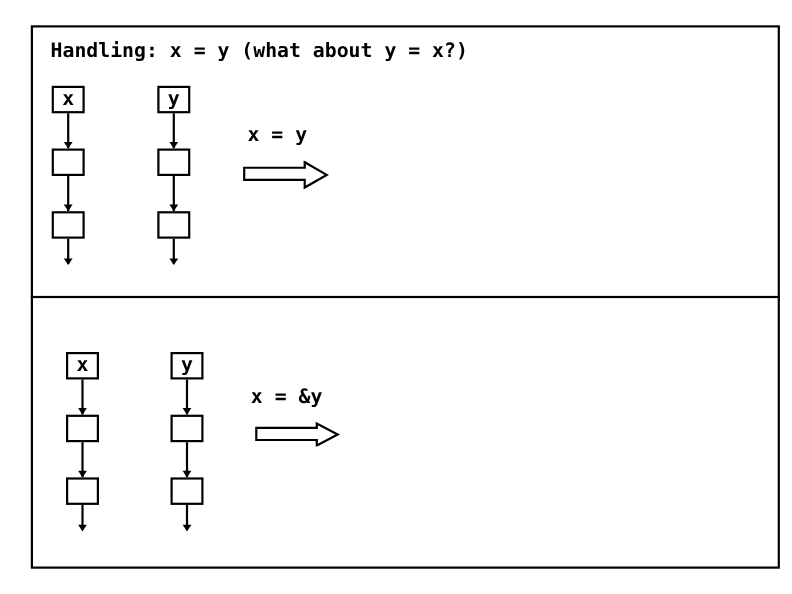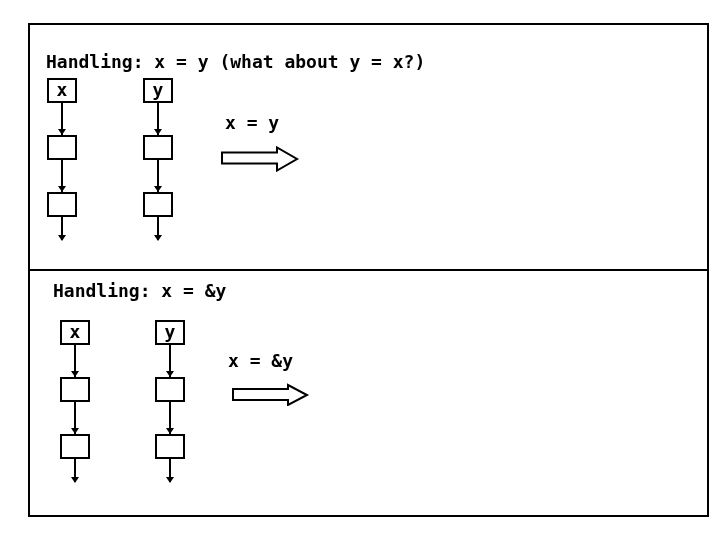--- a/index.html
+++ b/index.html
@@ -29,21 +29,21 @@
     width: 681px; height: 2px;
     background: #000;
   }
   .title {
     position: absolute;
     font-size: 18px;
     font-weight: bold;
     line-height: 21px;
     white-space: pre;
   }
-  #title-top    { left: 46px; top: 36px; margin-top: 15px; }
+  #title-top    { left: 46px; top: 36px; }
   #title-bottom { left: 53px; top: 280px; }
   .op-label {
     position: absolute;
     font-size: 18px;
     font-weight: bold;
     line-height: 21px;
     white-space: pre;
   }
   #op-top    { left: 225px; top: 112px; }
   #op-bottom { left: 228px; top: 350px; }
@@ -123,21 +123,20 @@
       <div class="vline" style="top: 139px; height: 23px;"></div>
       <div class="tri" style="top: 157px;"></div>
     </div>
 
   <div class="op-label" id="op-top">x = y</div>
 
   <svg class="transform-arrow" id="arrow-top" width="80" height="26">
     <polygon points="2,6.5 57,6.5 57,1.5 77,13 57,24.5 57,17.5 2,17.5" fill="#ffffff" stroke="#000000" stroke-width="2" stroke-linejoin="miter"></polygon>
   </svg>
 
-  <div class="title" id="title-bottom">Handling: x = &amp;y</div>
 
   <div class="chain" id="chain-1-0">
       <div class="pbox" style="top: 0px;">
         <span class="plabel">x</span>
       </div>
       <div class="vline" style="top: 25px; height: 32px;"></div>
       <div class="tri" style="top: 51px;"></div>
       <div class="pbox" style="top: 57px;"></div>
       <div class="vline" style="top: 82px; height: 32px;"></div>
       <div class="tri" style="top: 108px;"></div>

